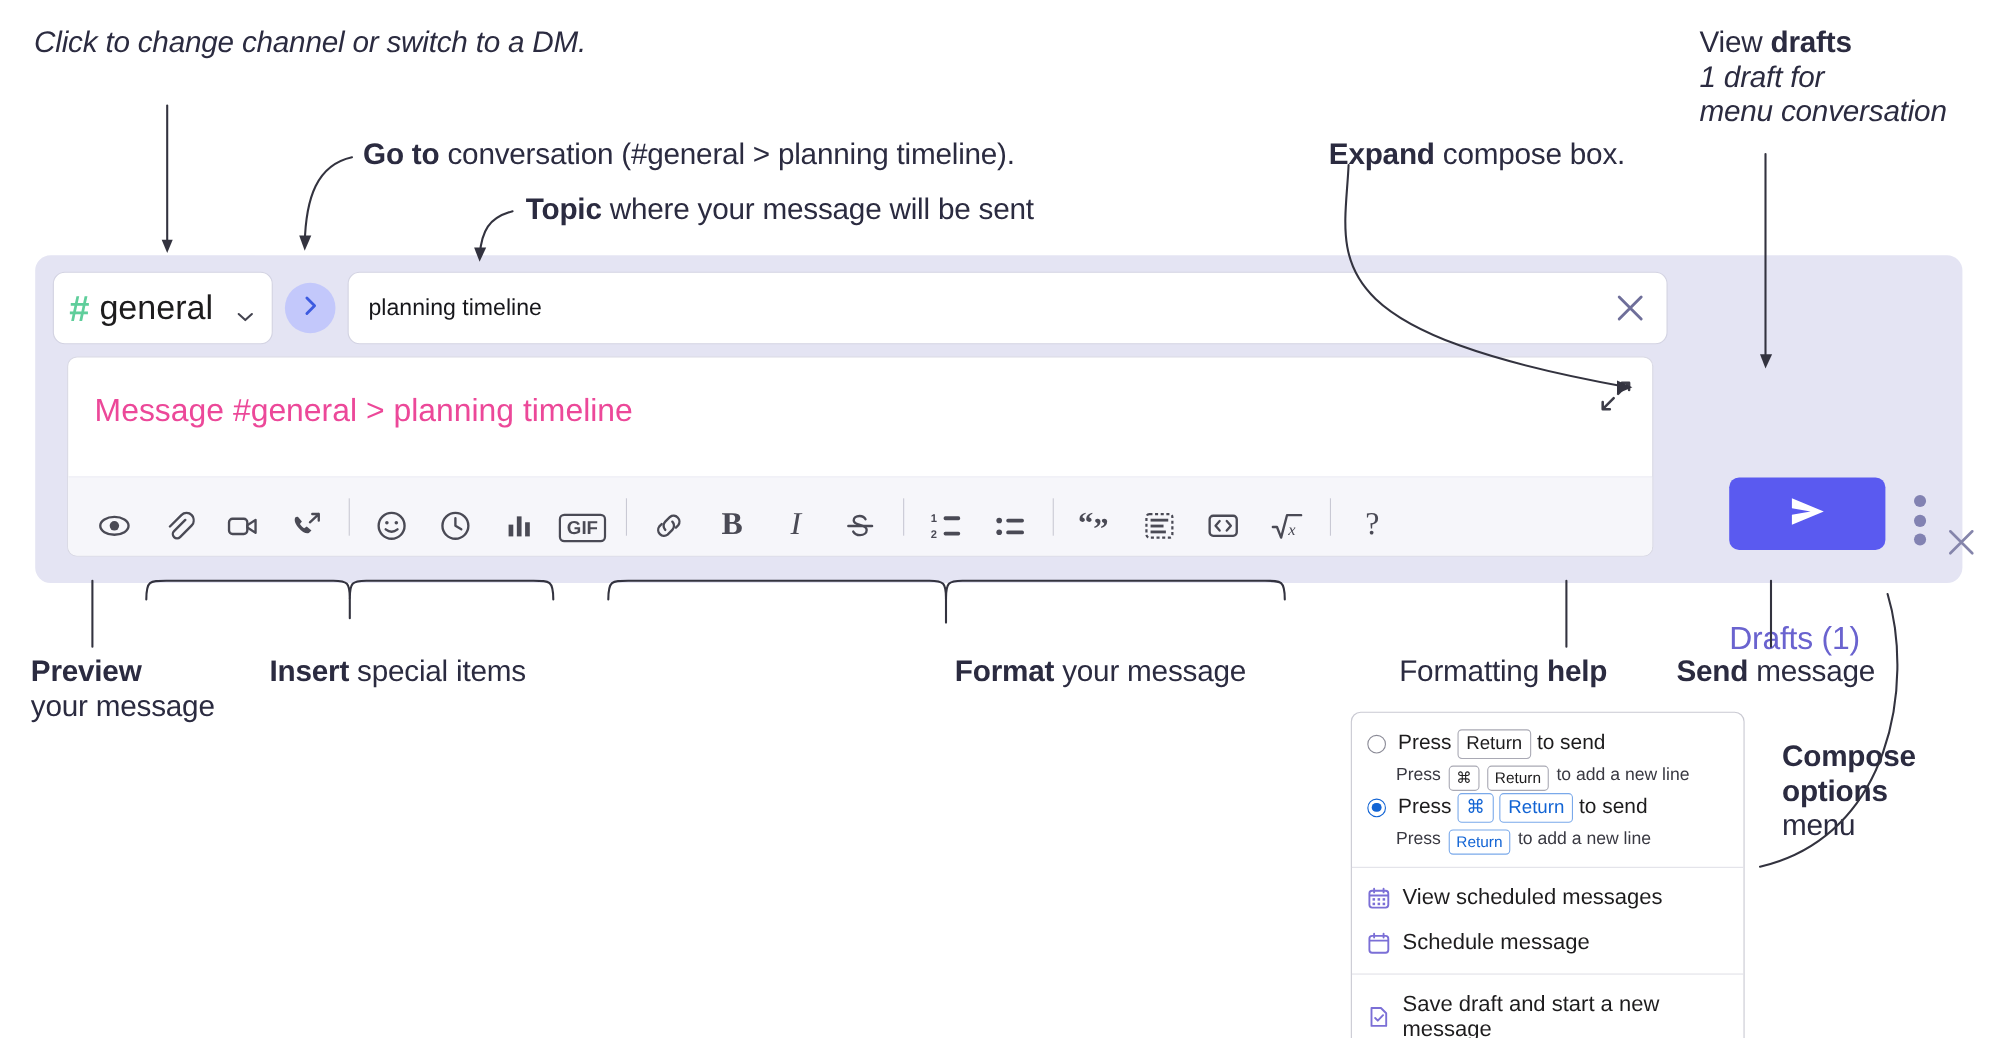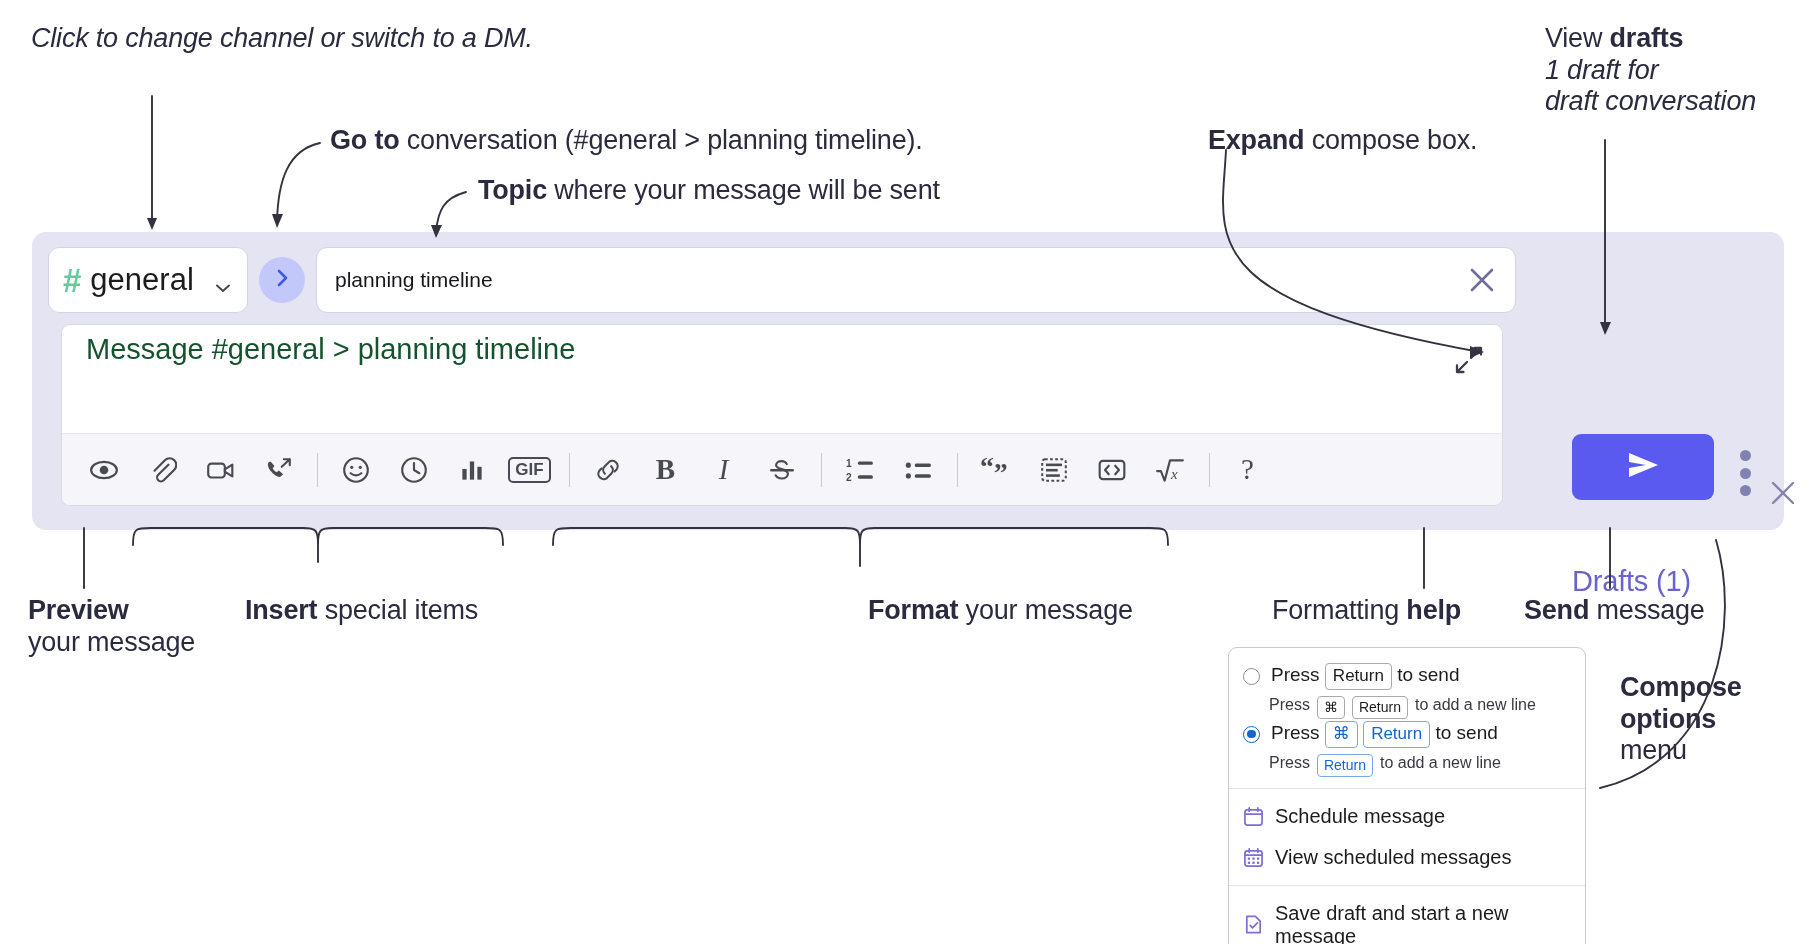--- a/index.html
+++ b/index.html
@@ -50,32 +50,32 @@
   }
   .topic-text{flex:1;font-size:21px;color:#17171b;}
   .topic-x{width:34px;height:34px;flex:none;}
 
   
   .msg-box{
     position:absolute;left:13px;top:78px;width:1442px;height:182px;
     background:#fff;border:1px solid #d9d9e4;border-radius:9px;box-sizing:border-box;
   }
   .msg-placeholder{
-    position:absolute;left:24px;top:8px;font-size:29px;color:#14532d;
+    position:absolute;left:24px;top:33px;font-size:29px;color:#ec4899;
   }
   .expand-btn{position:absolute;right:18px;top:20px;width:30px;height:30px;}
 
   
   .toolbar{
     position:absolute;left:0;bottom:0;width:100%;height:72px;
     display:flex;align-items:center;background:#f6f6fa;
     border-top:1px solid #e7e7ef;border-radius:0 0 8px 8px;
     padding-left:18px;box-sizing:border-box;
   }
-  .tb-item{width:47px;height:47px;display:flex;align-items:center;justify-content:center;margin-right:11px;flex:none;}
+  .tb-item{width:47px;height:47px;display:flex;align-items:flex-end;justify-content:center;margin-right:11px;flex:none;}
   .tb-sep{width:1px;height:34px;background:#c9c9d4;margin:0 14px 0 5px;flex:none;}
 
   
   .send-btn{
     position:absolute;left:1540px;top:202px;width:142px;height:66px;
     background:#5a5af0;border-radius:9px;display:flex;align-items:center;justify-content:center;
   }
   .kebab{position:absolute;left:1707px;top:218px;width:12px;height:46px;display:flex;flex-direction:column;justify-content:space-between;align-items:center;}
   .kebab i{width:11px;height:11px;border-radius:50%;background:#8282b2;display:block;}
   .panel-x{position:absolute;left:1735px;top:245px;width:32px;height:32px;}
@@ -122,21 +122,21 @@
   <b>Topic</b><span> where your message will be sent</span>
 </div>
 
 <div class="abs anno" style="left:1208px;top:125px;width:420px;">
   <b>Expand</b><span> compose box.</span>
 </div>
 
 <div class="abs anno" style="left:1545px;top:23px;width:270px;">
   <div><span>View </span><b>drafts</b></div>
   <div class="it">1 draft for</div>
-  <div class="it">draft conversation</div>
+  <div class="it">menu conversation</div>
 </div>
 
 <div class="abs anno" style="left:28px;top:595px;width:250px;">
   <div><b>Preview</b></div>
   <div>your message</div>
 </div>
 
 <div class="abs anno" style="left:245px;top:595px;width:340px;">
   <b>Insert</b><span> special items</span>
 </div>
@@ -356,44 +356,44 @@
       <div>
         <div class="opt-row">
           <span class="radio on"></span>
           <span>Press <span class="key blue">⌘</span> <span class="key blue">Return</span> to send</span>
         </div>
         <div class="opt-sub">Press <span class="key blue sm">Return</span> to add a new line</div>
       </div>
     </div>
   <div class="opt-divider"></div>
   <div id="menu-items-a" style="padding:7px 0;">
-      <div class="menu-item">
-        <span class="mi-icon"><svg viewBox="0 0 22 22" width="21" height="21">
-            <rect x="2" y="4" width="18" height="16" rx="2.6" fill="none" stroke="#7b6fd6" stroke-width="1.8"></rect>
-            <path d="M2 8.5 L20 8.5" stroke="#7b6fd6" stroke-width="1.8"></path>
-            <path d="M6.5 2 L6.5 5.5 M15.5 2 L15.5 5.5" stroke="#7b6fd6" stroke-width="1.8" stroke-linecap="round"></path>
-          </svg></span>
-        <span>Schedule message</span>
-      </div>
       <div class="menu-item">
         <span class="mi-icon"><svg viewBox="0 0 22 22" width="21" height="21">
             <rect x="2" y="4" width="18" height="16" rx="2.6" fill="none" stroke="#7b6fd6" stroke-width="1.8"></rect>
             <path d="M2 8.5 L20 8.5" stroke="#7b6fd6" stroke-width="1.8"></path>
             <path d="M6.5 2 L6.5 5.5 M15.5 2 L15.5 5.5" stroke="#7b6fd6" stroke-width="1.8" stroke-linecap="round"></path>
             <g fill="#7b6fd6">
               <rect x="5" y="11" width="2.4" height="2.4"></rect>
               <rect x="9.8" y="11" width="2.4" height="2.4"></rect>
               <rect x="14.6" y="11" width="2.4" height="2.4"></rect>
               <rect x="5" y="15.3" width="2.4" height="2.4"></rect>
               <rect x="9.8" y="15.3" width="2.4" height="2.4"></rect>
               <rect x="14.6" y="15.3" width="2.4" height="2.4"></rect>
             </g>
           </svg></span>
         <span>View scheduled messages</span>
       </div>
+      <div class="menu-item">
+        <span class="mi-icon"><svg viewBox="0 0 22 22" width="21" height="21">
+            <rect x="2" y="4" width="18" height="16" rx="2.6" fill="none" stroke="#7b6fd6" stroke-width="1.8"></rect>
+            <path d="M2 8.5 L20 8.5" stroke="#7b6fd6" stroke-width="1.8"></path>
+            <path d="M6.5 2 L6.5 5.5 M15.5 2 L15.5 5.5" stroke="#7b6fd6" stroke-width="1.8" stroke-linecap="round"></path>
+          </svg></span>
+        <span>Schedule message</span>
+      </div>
     </div>
   <div class="opt-divider"></div>
   <div id="menu-items-b" style="padding:7px 0;">
       <div class="menu-item">
         <span class="mi-icon"><svg viewBox="0 0 22 22" width="21" height="21">
             <path d="M4 2.5 L13 2.5 L18 7.5 L18 19.5 L4 19.5 Z" fill="none" stroke="#7b6fd6" stroke-width="1.8" stroke-linejoin="round"></path>
             <path d="M7.5 12 L10 14.5 L15 9.3" fill="none" stroke="#7b6fd6" stroke-width="1.8" stroke-linecap="round" stroke-linejoin="round"></path>
           </svg></span>
         <span>Save draft and start a new message</span>
       </div>

